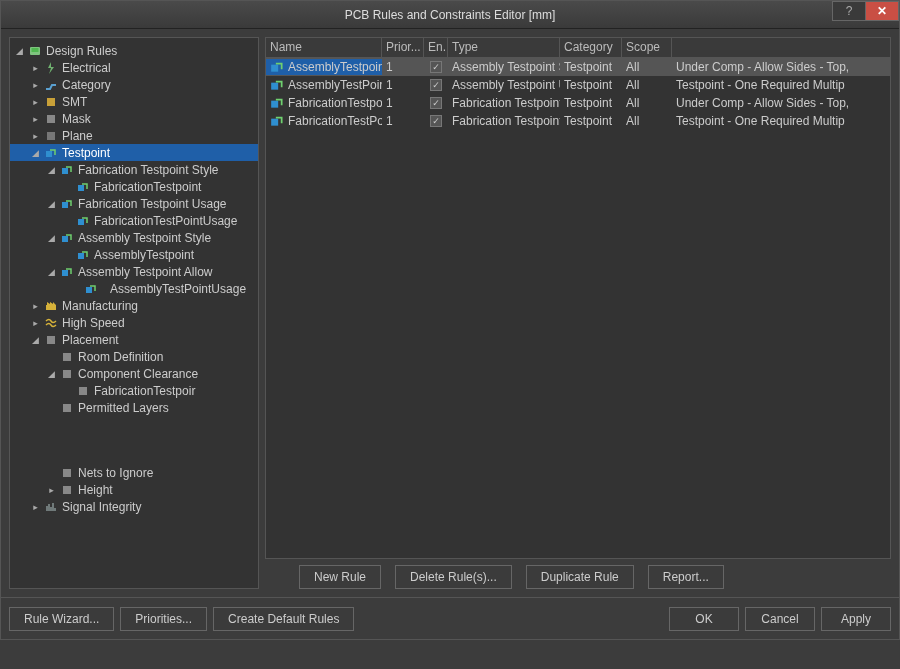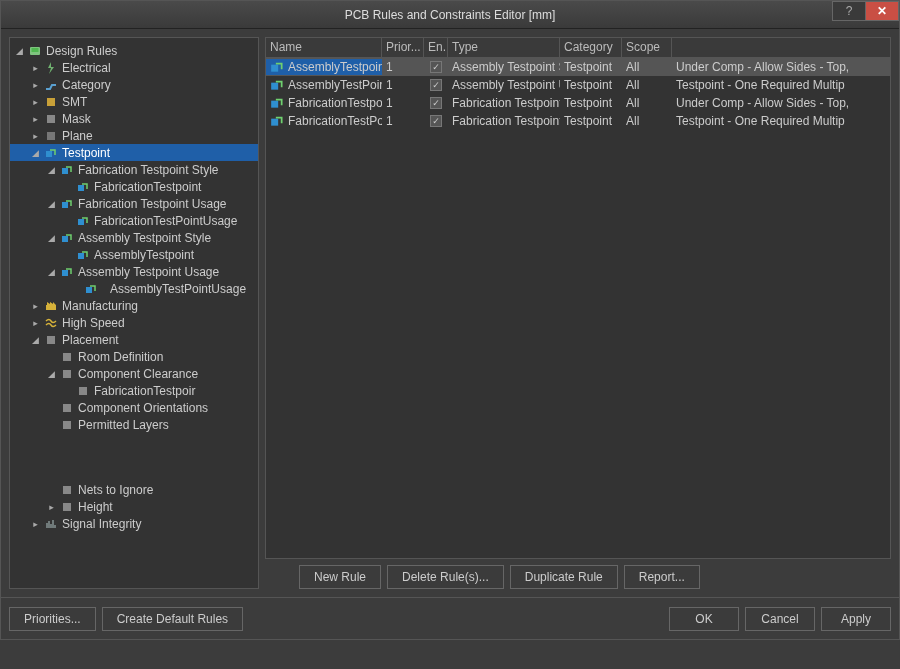--- a/index.html
+++ b/index.html
@@ -26,21 +26,21 @@
 .grid-header { display: flex; height: 20px; background: #3a3a3a; border-bottom: 1px solid #555; }
 .grid-header-cell { border-right: 1px solid #555; padding: 2px 4px; color: #bbb; overflow: hidden; white-space: nowrap; }
 .grid-body { flex: 1; overflow: auto; }
 .grid-row { display: flex; height: 18px; align-items: center; }
 .grid-row.selected { background: #555; }
 .grid-row.selected .grid-cell.name-cell { background: #1f5fa8; }
 .grid-cell { padding: 1px 4px; color: #ccc; overflow: hidden; white-space: nowrap; display: flex; align-items: center; }
 .grid-cell.center { justify-content: center; }
 .row-icon { width: 14px; height: 12px; margin-right: 4px; display: inline-flex; align-items: center; justify-content: center; flex-shrink: 0; }
 .checkbox { width: 12px; height: 12px; background: #555; border: 1px solid #777; display: inline-flex; align-items: center; justify-content: center; color: #ccc; font-size: 9px; line-height: 1; }
-.mid-buttons { display: flex; gap: 6px; padding-left: 34px; }
+.mid-buttons { display: flex; gap: 14px; padding-left: 34px; }
 .btn { background: #3b3b3b; border: 1px solid #666; color: #ccc; padding: 4px 14px; cursor: pointer; }
 .footer { height: 42px; border-top: 1px solid #555; display: flex; align-items: center; padding: 0 8px; gap: 6px; }
 .footer-spacer { flex: 1; }
 .col-name { width: 116px; }
 .col-priority { width: 42px; }
 .col-enabled { width: 24px; }
 .col-type { width: 112px; }
 .col-category { width: 62px; }
 .col-scope { width: 50px; }
 .col-attributes { flex: 1; }
@@ -186,21 +186,21 @@
           <span class="node-label">AssemblyTestpoint</span>
         </div>
         <div class="tree-node" style="padding-left: 36px;">
           <span class="expander ">◢</span>
           <span class="node-icon">
             <svg viewBox="0 0 12 12">
               <rect x="1" y="4" width="6" height="6" fill="#2f8fd0"></rect>
               <path d="M5 3 L10 3 L10 8" stroke="#6fd06f" stroke-width="1.5" fill="none"></path>
             </svg>
           </span>
-          <span class="node-label">Assembly Testpoint Usage</span>
+          <span class="node-label">Assembly Testpoint Allow</span>
         </div>
         <div class="tree-node" style="padding-left: 52px; gap: 8px;">
           <span class="expander none"></span>
           <span class="node-icon">
             <svg viewBox="0 0 12 12">
               <rect x="1" y="4" width="6" height="6" fill="#2f8fd0"></rect>
               <path d="M5 3 L10 3 L10 8" stroke="#6fd06f" stroke-width="1.5" fill="none"></path>
             </svg>
           </span>
           <span class="node-label">AssemblyTestPointUsage</span>
@@ -253,29 +253,20 @@
           <span class="node-label">Component Clearance</span>
         </div>
         <div class="tree-node" style="padding-left: 52px;">
           <span class="expander none"></span>
           <span class="node-icon">
             <svg viewBox="0 0 12 12">
               <rect x="2" y="2" width="8" height="8" fill="#888"></rect>
             </svg>
           </span>
           <span class="node-label">FabricationTestpoir</span>
-        </div>
-        <div class="tree-node" style="padding-left: 36px;">
-          <span class="expander none"></span>
-          <span class="node-icon">
-            <svg viewBox="0 0 12 12">
-              <rect x="2" y="2" width="8" height="8" fill="#888"></rect>
-            </svg>
-          </span>
-          <span class="node-label">Component Orientations</span>
         </div>
         <div class="tree-node" style="padding-left: 36px;">
           <span class="expander none"></span>
           <span class="node-icon">
             <svg viewBox="0 0 12 12">
               <rect x="2" y="2" width="8" height="8" fill="#888"></rect>
             </svg>
           </span>
           <span class="node-label">Permitted Layers</span>
         </div>
@@ -399,20 +390,21 @@
       <div class="mid-buttons">
         <button class="btn">New Rule</button>
         <button class="btn">Delete Rule(s)...</button>
         <button class="btn">Duplicate Rule</button>
         <button class="btn">Report...</button>
       </div>
     </div>
   </div>
 
   <div class="footer">
+    <button class="btn">Rule Wizard...</button>
     <button class="btn">Priorities...</button>
     <button class="btn">Create Default Rules</button>
     <div class="footer-spacer"></div>
     <button class="btn" style="min-width:70px">OK</button>
     <button class="btn" style="min-width:70px">Cancel</button>
     <button class="btn" style="min-width:70px">Apply</button>
   </div>
 </div>
 
 </body></html>

